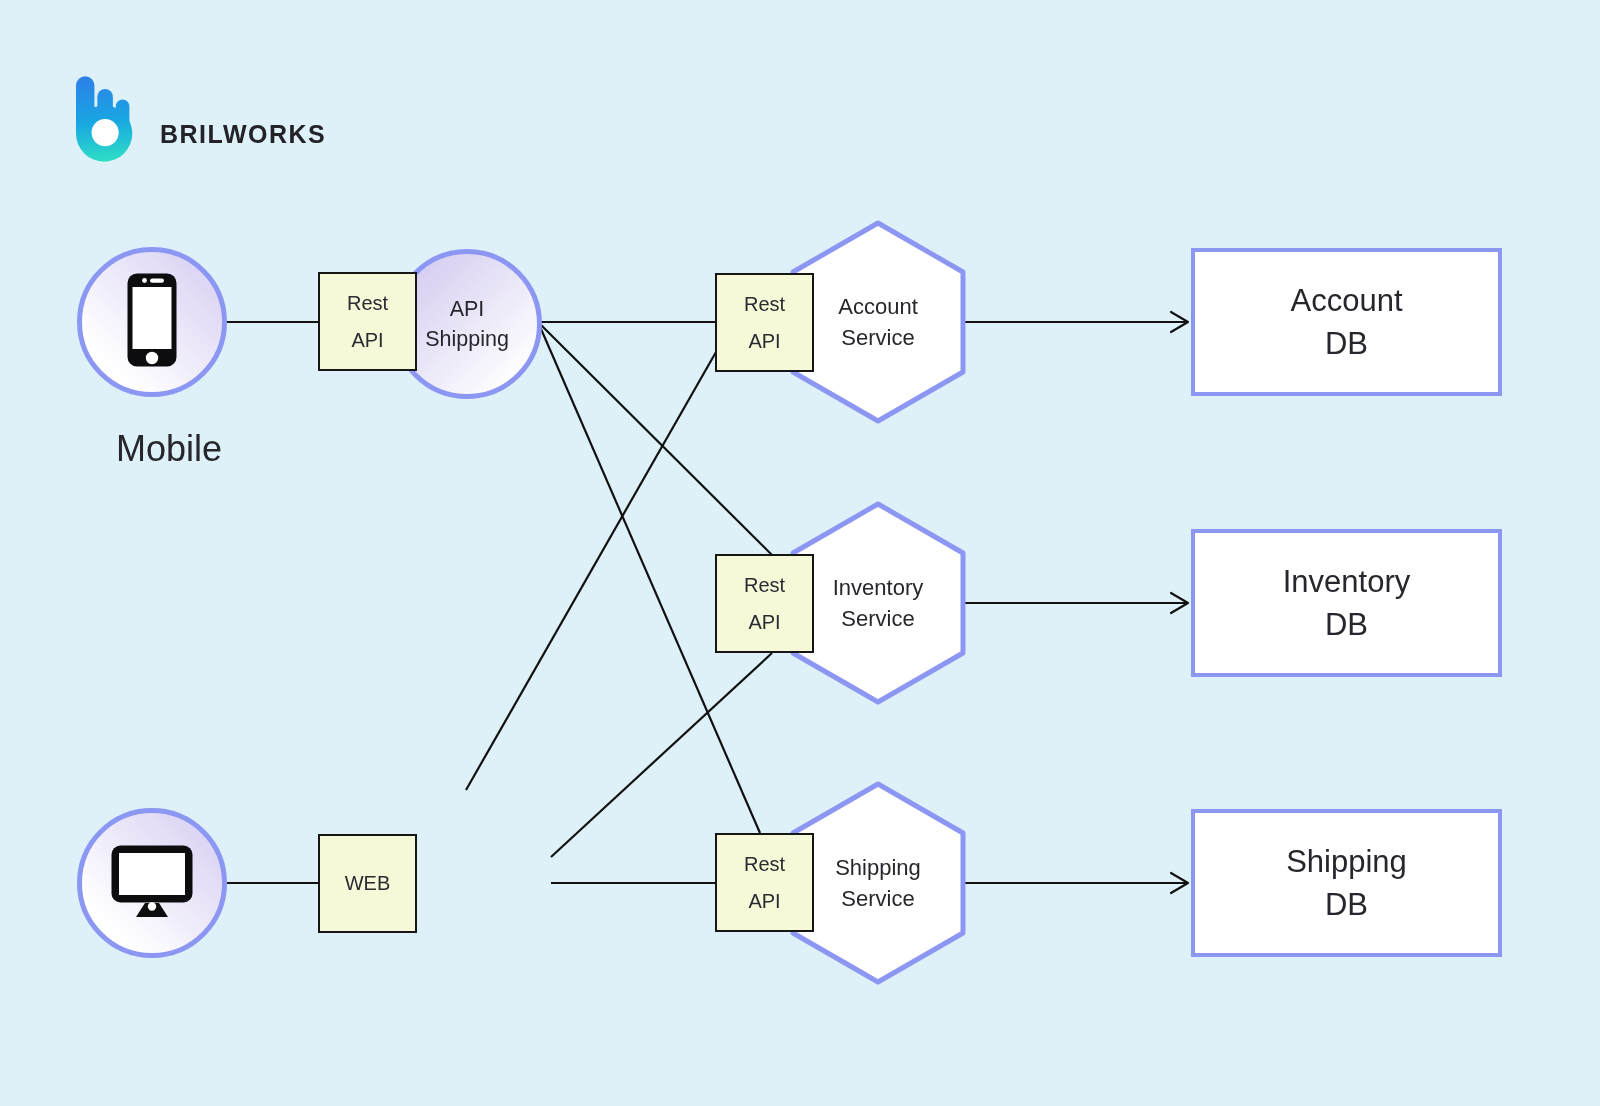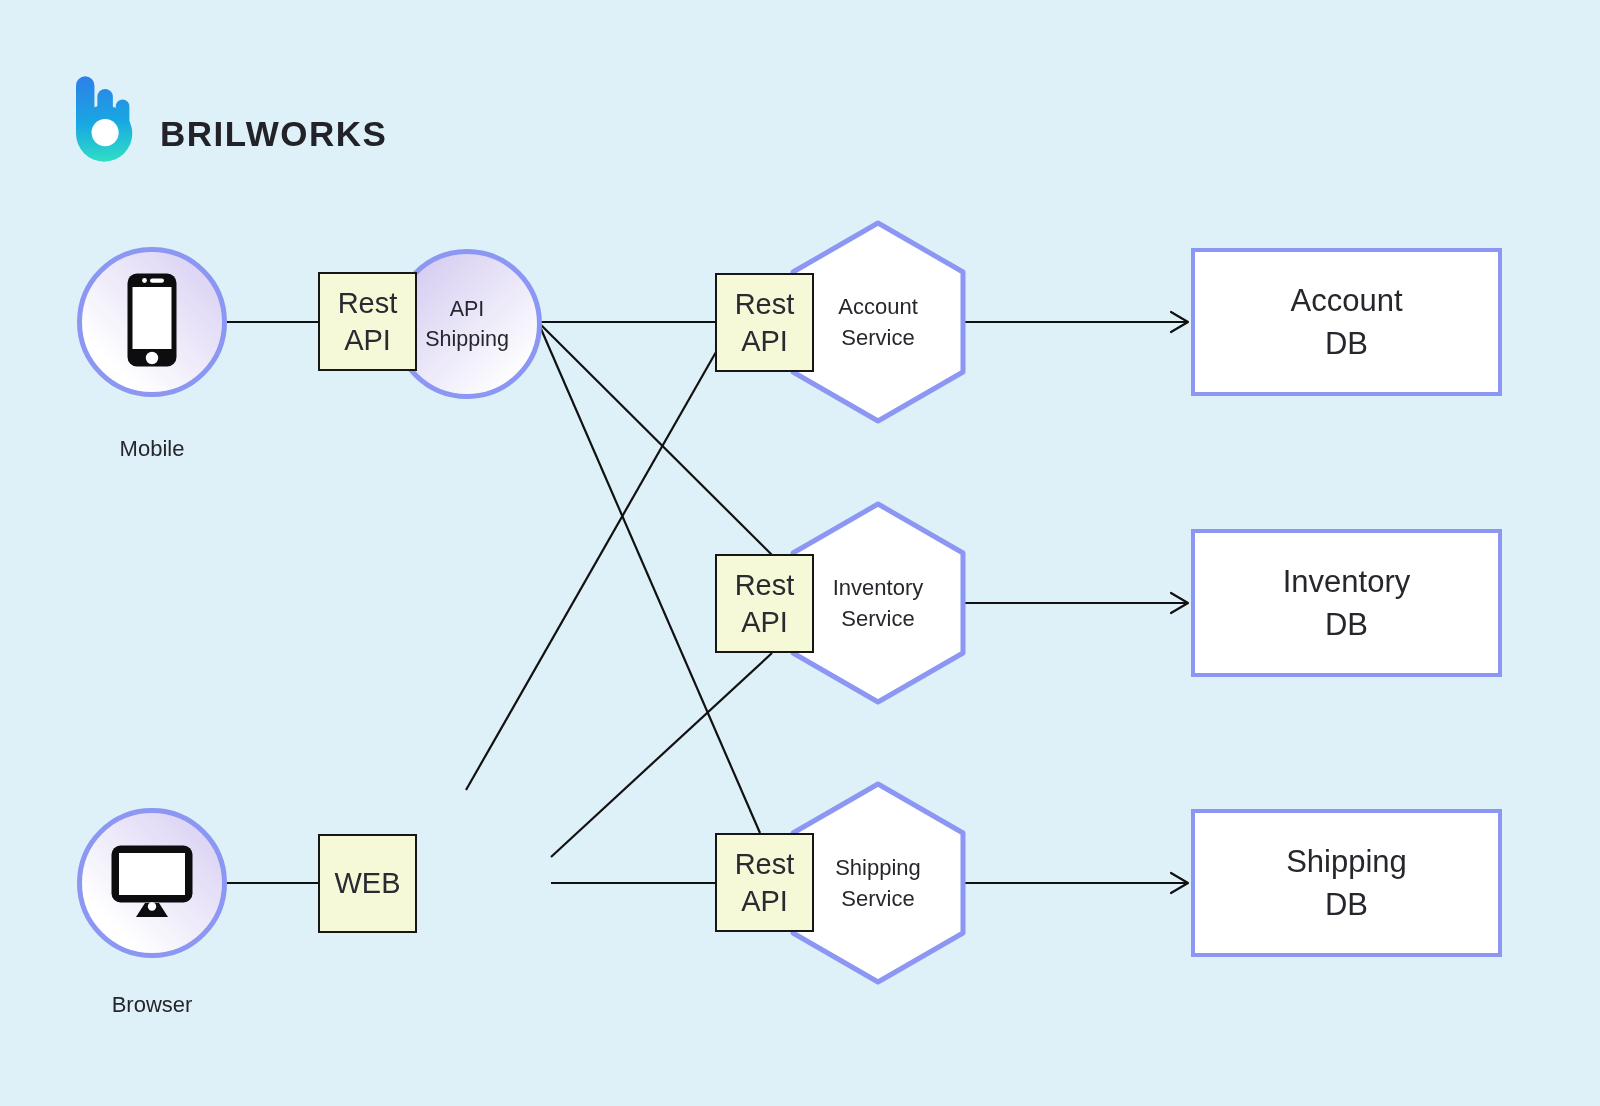--- a/index.html
+++ b/index.html
@@ -4,48 +4,48 @@
 <style>
   html,body{margin:0;padding:0;background:#def1f8;}
   .canvas{
     position:relative;width:1600px;height:1106px;background:#def1f8;
     font-family:"Liberation Sans",sans-serif;color:#26262c;overflow:hidden;
   }
   .wires{position:absolute;left:0;top:0;z-index:1;}
 
   
   .brand{position:absolute;left:76px;top:72px;display:flex;align-items:center;gap:18px;z-index:2;}
-  .brand-name{font-size:35px;font-weight:800;letter-spacing:1.5px;color:#222228;margin-top:28px;}
+  .brand-name{font-size:25px;font-weight:800;letter-spacing:1.5px;color:#222228;margin-top:28px;}
 
   
   .circle{
     position:absolute;z-index:2;width:150px;height:150px;border-radius:50%;
     border:5px solid #8b97f3;box-sizing:border-box;
     display:flex;align-items:center;justify-content:center;
   }
   .circle-client{background:linear-gradient(to bottom left,#d5ccf2 0%,#ffffff 80%);}
   .circle-gateway{background:linear-gradient(135deg,#cfc6ef 0%,#ffffff 88%);}
   .circle-mobile{left:77px;top:247px;}
   .circle-browser{left:77px;top:808px;}
   .circle-gw{left:392px;top:249px;}
   .gateway-label{display:flex;flex-direction:column;align-items:center;font-size:21.5px;line-height:30px;font-weight:500;text-align:center;}
   .gateway-label span{display:block;}
 
-  .client-label{position:absolute;z-index:2;left:42px;width:220px;text-align:center;
-    font-size:22px;line-height:51px;font-weight:500;}
+  .client-label{position:absolute;z-index:2;left:59px;width:220px;text-align:center;
+    font-size:36px;line-height:51px;font-weight:500;}
   .client-label span{display:block;}
   .label-mobile{top:423px;}
   .label-browser{top:979px;}
 
   
   .apibox{
     position:absolute;z-index:3;width:99px;height:99px;box-sizing:border-box;
     background:#f6f9d8;border:2.5px solid #161616;
     display:flex;flex-direction:column;align-items:center;justify-content:center;
-    font-size:29px;line-height:37px;font-weight:500;text-align:right;color:#2a2a31;
+    font-size:20px;line-height:37px;font-weight:500;text-align:right;color:#2a2a31;
   }
   .apibox span{display:block;}
   .box-rest-client{left:318px;top:272px;}
   .box-web{left:318px;top:834px;}
   .box-rest-account{left:715px;top:273px;}
   .box-rest-inventory{left:715px;top:554px;}
   .box-rest-shipping{left:715px;top:833px;}
 
   
   .hex{position:absolute;z-index:2;width:180px;height:208px;}
@@ -135,23 +135,20 @@
   <div class="circle circle-client circle-browser">
     <span>
       <svg width="82" height="72" viewBox="0 0 82 72">
         <rect x="0.5" y="0.5" width="81" height="57" rx="9" fill="#0d0d10"></rect>
         <rect x="8" y="8" width="66" height="42" fill="#ffffff"></rect>
         <path d="M34 58 L48 58 L57 72 L25 72 Z" fill="#0d0d10"></path>
         <circle cx="41" cy="61.5" r="4.2" fill="#ffffff"></circle>
       </svg>
     </span>
   </div>
-  <div class="client-label label-browser">
-    <span>Browser</span>
-  </div>
 
   <div class="circle circle-gateway circle-gw">
     <div class="gateway-label">
       <span>API</span>
       <span>Shipping</span>
     </div>
   </div>
 
   <div class="apibox box-rest-client">
     <span>Rest</span>

